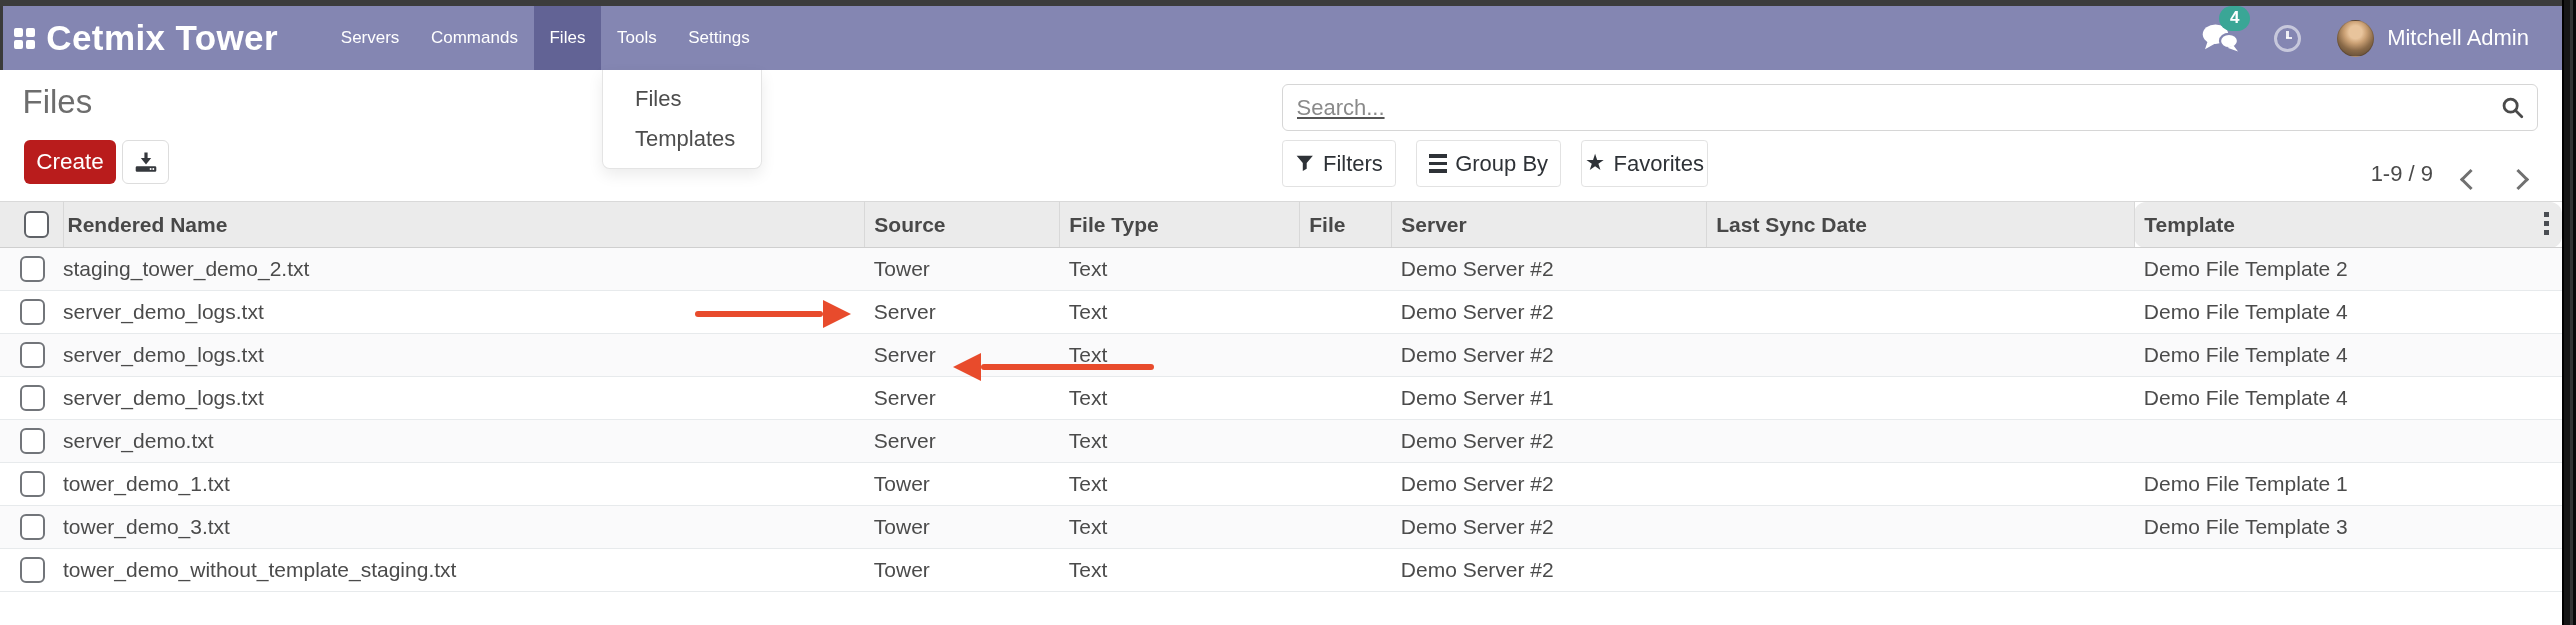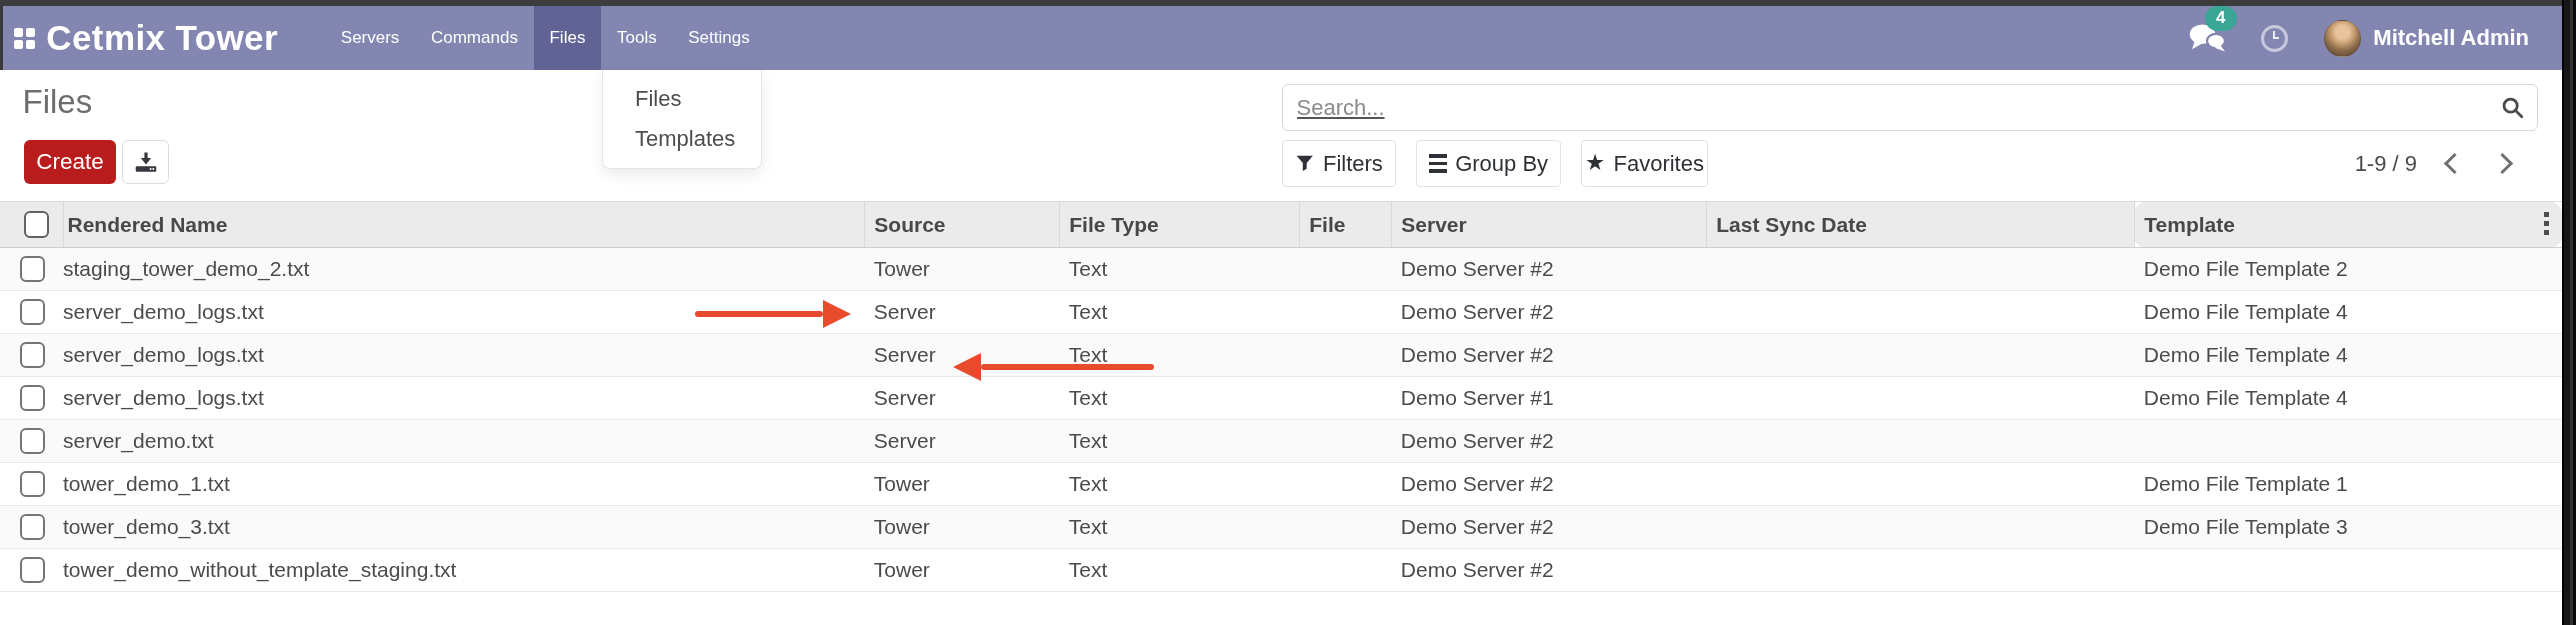--- a/index.html
+++ b/index.html
@@ -25,41 +25,41 @@
   .nav-item.active{background:#626395;}
   .nav-right{position:absolute;right:33px;top:0;height:64px;display:flex;align-items:center;}
   .chat-wrap{position:relative;margin-right:30px;cursor:pointer;}
   .badge{position:absolute;left:19.5px;top:-13.5px;min-width:25.5px;height:25.5px;border-radius:13.5px;
     background:#3aa696;color:#fff;font-size:17px;font-weight:700;display:flex;align-items:center;justify-content:center;padding:0 3px;}
   .clock{width:21px;height:21px;border:3px solid rgba(255,255,255,.55);border-radius:50%;position:relative;margin-right:36px;cursor:pointer;}
   .clock:before{content:"";position:absolute;left:9px;top:3px;width:2.3px;height:7.5px;background:rgba(255,255,255,.85);}
   .clock:after{content:"";position:absolute;left:9px;top:9px;width:6px;height:2.3px;background:rgba(255,255,255,.85);}
   .avatar{width:35px;height:35px;border-radius:50%;margin-right:12.8px;cursor:pointer;border:0.8px solid rgba(0,0,0,.15);
     background:radial-gradient(circle at 50% 32%, #e8c49c 0 22%, #caa074 38%, #8a6a48 62%, #4e3d2c 100%);}
-  .user-name{color:#fff;font-size:22px;font-weight:700;cursor:pointer;white-space:nowrap;}
+  .user-name{color:#fff;font-size:22px;font-weight:400;cursor:pointer;white-space:nowrap;}
   
   .page-title{position:absolute;left:22.5px;top:83px;font-size:33px;color:#6d6d6d;}
   .btn-create{position:absolute;left:24px;top:140px;width:92px;height:44px;background:#b91c1c;color:#fff;
     font-size:22.5px;border:none;border-radius:6px;font-family:inherit;cursor:pointer;}
   .btn-download{position:absolute;left:122px;top:140px;width:47px;height:44px;background:#fff;border:1.5px solid #ddd;
     border-radius:6px;box-sizing:border-box;display:flex;align-items:center;justify-content:center;cursor:pointer;}
   .search-box{position:absolute;left:1282px;top:84px;width:1256px;height:47px;border:1.5px solid #d6d6d6;border-radius:6px;
     box-sizing:border-box;display:flex;align-items:center;background:#fff;}
   .search-input{flex:1;border:none;outline:none;font-size:22px;color:#555;padding-left:13.5px;background:transparent;font-family:inherit;text-decoration:underline;}
   .search-input::placeholder{color:#8a8a8a;}
   .search-icon{margin-right:12px;display:flex;cursor:pointer;}
   .ctrl-btn{position:absolute;top:140px;height:47px;background:#fff;border:1.5px solid #e2e2e2;border-radius:3.8px;
     box-sizing:border-box;display:flex;align-items:center;justify-content:center;gap:8.3px;font-size:22px;color:#2e3237;cursor:pointer;font-family:inherit;}
   #btn-filters{left:1282px;width:114px;}
   #btn-groupby{left:1416px;width:145px;}
   #btn-favorites{left:1581px;width:127px;}
   .star{font-size:22.5px;line-height:1;color:#2e3237;}
   .bars{display:flex;flex-direction:column;gap:3.8px;}
   .bars i{width:18px;height:3.8px;background:#2e3237;display:block;}
-  .pager{position:absolute;top:140px;right:66px;height:47px;display:flex;align-items:center;z-index:20;margin-left:12px;}
+  .pager{position:absolute;top:140px;right:50px;height:47px;display:flex;align-items:flex-end;z-index:20;margin-left:12px;}
   .pager-text{font-size:22px;color:#4a4a4a;margin-right:30px;}
   .chev{width:12px;height:12px;border-top:3.8px solid #707070;border-right:3.8px solid #707070;display:inline-block;cursor:pointer;}
   .chev.prev{transform:rotate(-135deg);margin-right:33px;}
   .chev.next{transform:rotate(45deg);}
   
   .dropdown{position:absolute;left:602px;top:70px;width:160px;background:#fff;border:0.8px solid #e4e4e4;border-top:none;
     border-radius:0 0 7.5px 7.5px;box-shadow:0 6px 15px rgba(0,0,0,.08);padding:9px 0;z-index:60;box-sizing:border-box;}
   .dd-item{height:40px;display:flex;align-items:center;padding-left:32px;font-size:22px;color:#4d4d4d;cursor:pointer;}
   
   .table-wrap{position:absolute;left:0;top:201px;width:2562px;z-index:10;}

